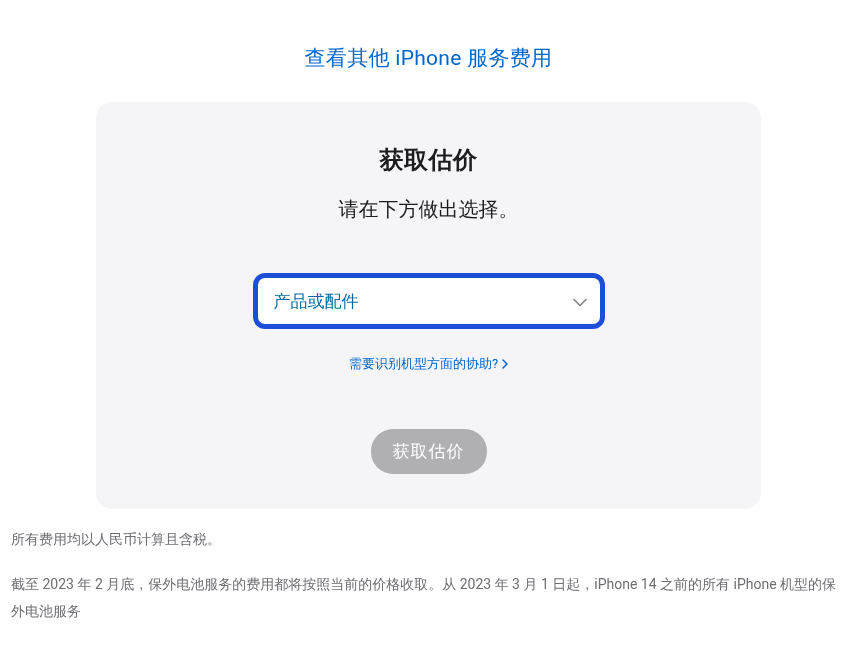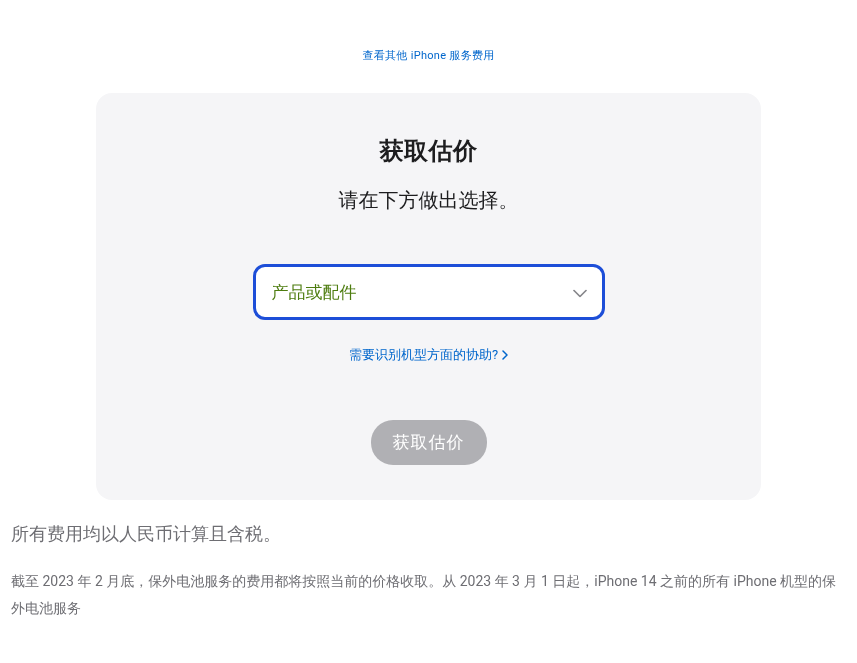--- a/index.html
+++ b/index.html
@@ -18,21 +18,21 @@
       width: 100%;
       padding: 0 10px;
     }
     .top-link {
       text-align: center;
       padding: 44px 0 30px 0;
     }
     .top-link a {
       color: #0066cc;
       text-decoration: none;
-      font-size: 11px;
+      font-size: 21px;
       letter-spacing: 0.3px;
     }
     .card {
       background: #f5f5f7;
       border-radius: 16px;
       width: 665px;
       margin: 0 auto;
       padding: 42px 60px 35px 60px;
       text-align: center;
     }
@@ -50,25 +50,25 @@
     }
     .select-wrapper {
       position: relative;
       width: 352px;
       margin: 0 auto 26px auto;
     }
     .select-field {
       width: 100%;
       height: 56px;
       background: #fff;
-      border: 3px solid #1d4ed8;
+      border: 5px solid #1d4ed8;
       border-radius: 12px;
       padding: 0 44px 0 16px;
       font-size: 17px;
-      color: #4d7c0f;
+      color: #0369a1;
       text-align: left;
       cursor: pointer;
       appearance: none;
       display: flex;
       align-items: center;
     }
     .select-wrapper .chevron {
       position: absolute;
       right: 18px;
       top: 50%;
@@ -101,21 +101,21 @@
       margin-top: 56px;
       cursor: pointer;
       letter-spacing: 1px;
     }
     .footer-text {
       width: 835px;
       margin: 0 auto;
       padding: 22px 0 0 0;
     }
     .footer-line1 {
-      font-size: 18px;
+      font-size: 14px;
       color: #6e6e73;
       margin-bottom: 22px;
     }
     .footer-line2 {
       font-size: 14px;
       color: #6e6e73;
       line-height: 1.9;
       position: relative;
     }
   </style>

